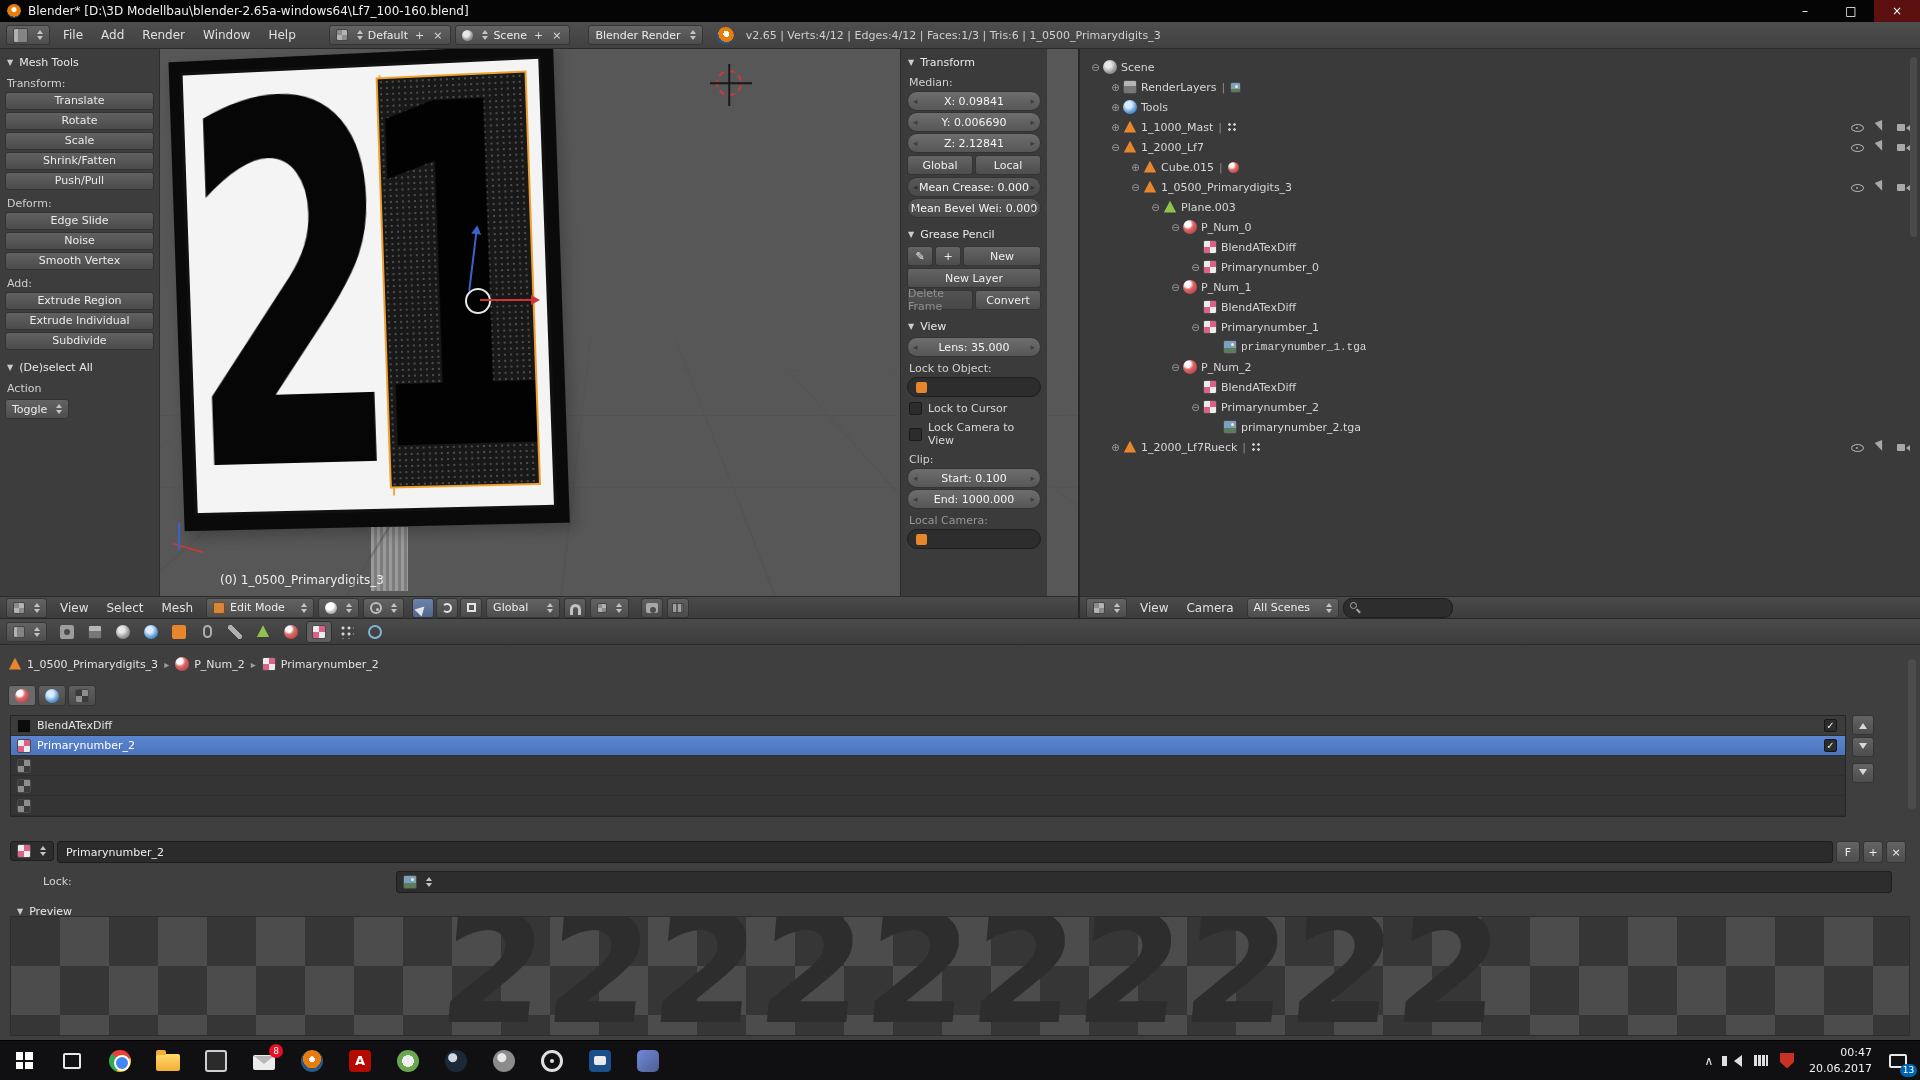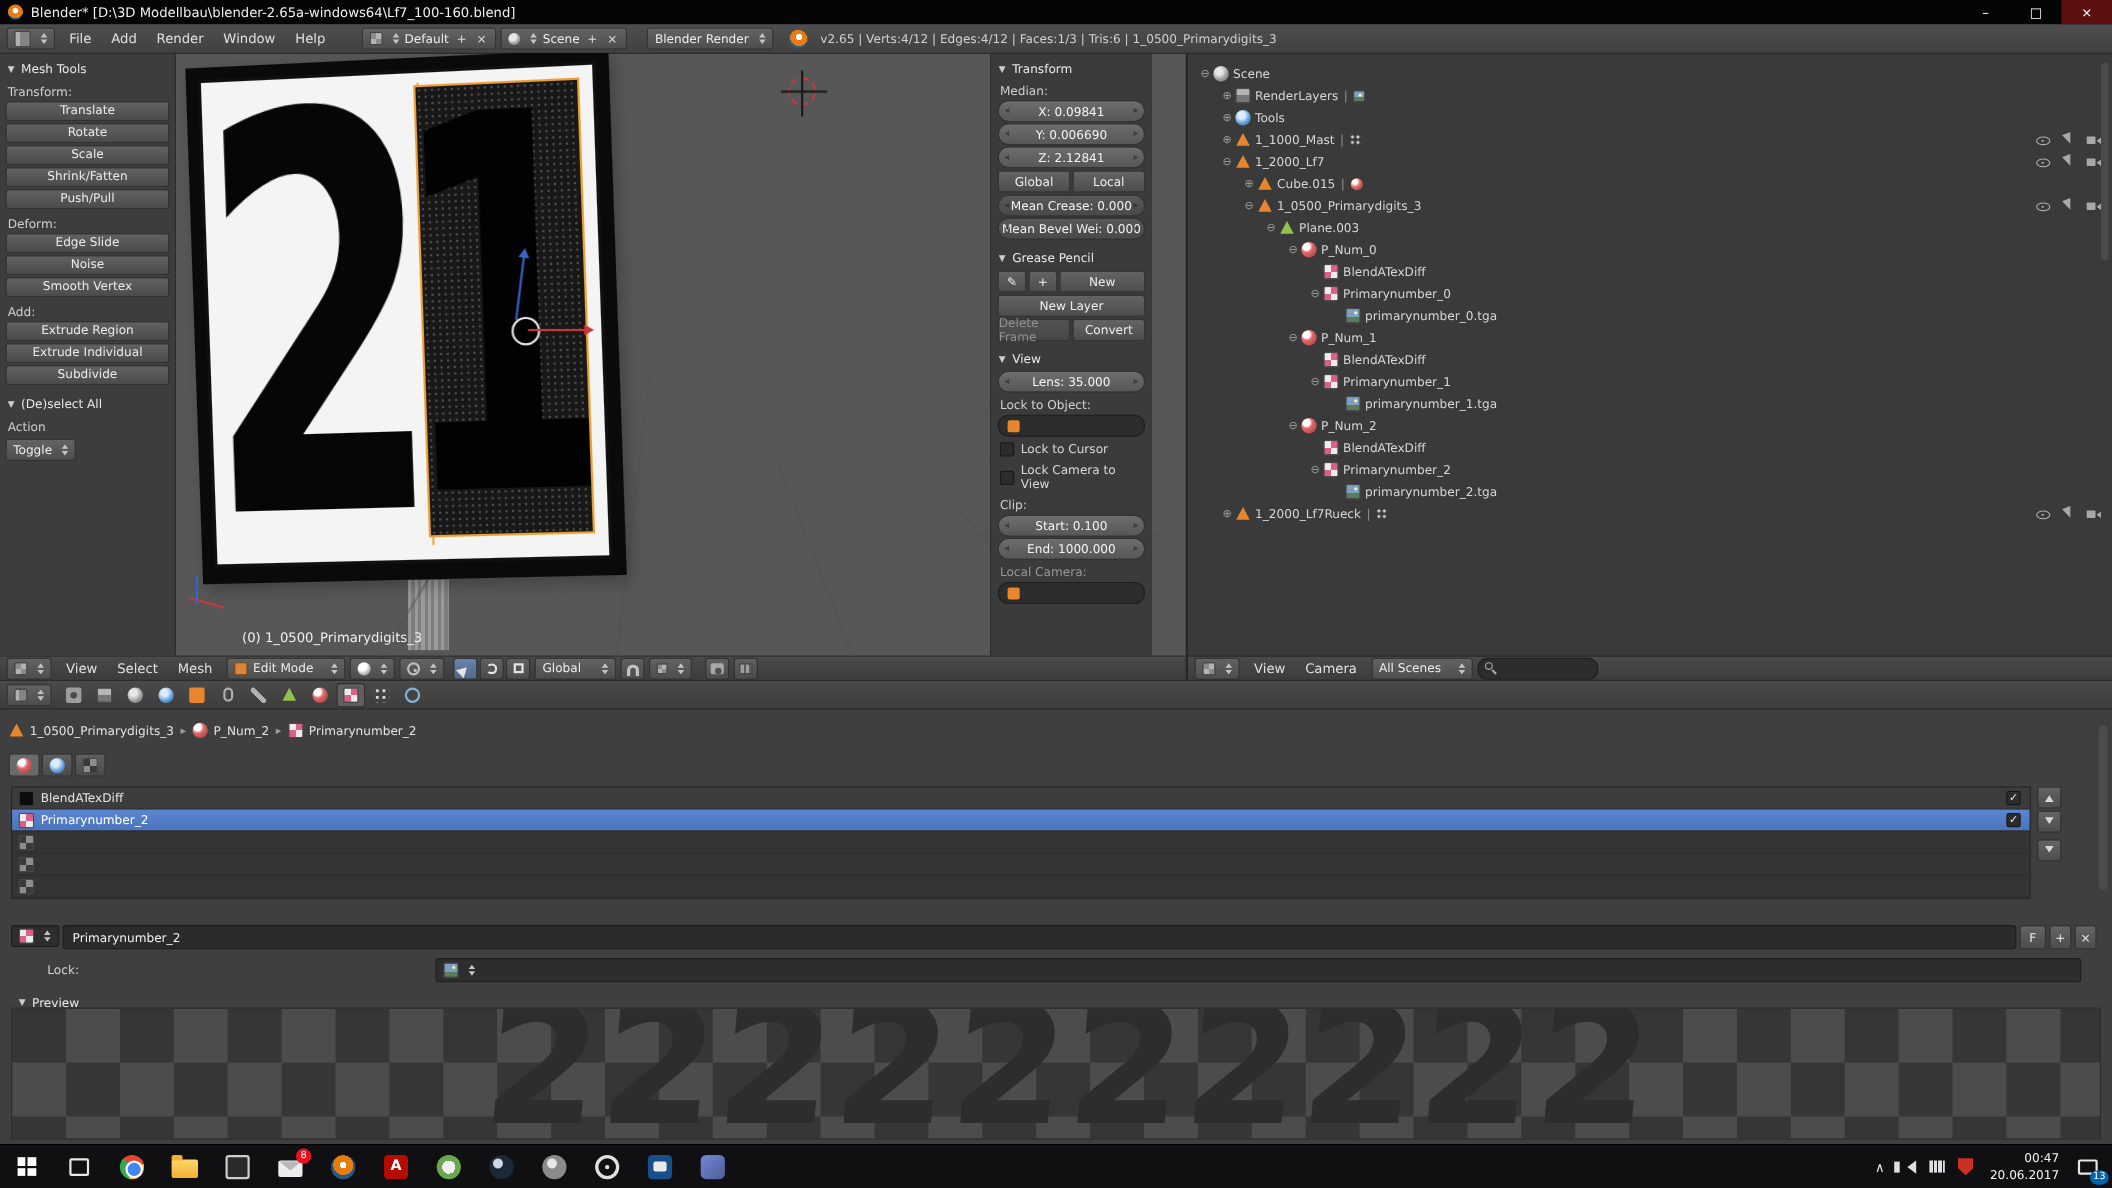--- a/index.html
+++ b/index.html
@@ -583,41 +583,36 @@
       <div class="ol-row" style="padding-left: 108px;">
         <span class="exp"></span>
         <span class="ic ic-texture"></span>
         <span class="ol-label">BlendATexDiff</span>
       </div>
       <div class="ol-row" style="padding-left: 108px;">
         <span class="exp">⊖</span>
         <span class="ic ic-texture"></span>
         <span class="ol-label">Primarynumber_0</span>
       </div>
-      <div class="ol-row" style="padding-left: 128px;">
-        <span class="exp"></span>
-        <span class="ic ic-image"></span>
-        <span class="ol-label">primarynumber_0.tga</span>
-      </div>
       <div class="ol-row" style="padding-left: 88px;">
         <span class="exp">⊖</span>
         <span class="ic ic-material"></span>
         <span class="ol-label">P_Num_1</span>
       </div>
       <div class="ol-row" style="padding-left: 108px;">
         <span class="exp"></span>
         <span class="ic ic-texture"></span>
         <span class="ol-label">BlendATexDiff</span>
       </div>
       <div class="ol-row" style="padding-left: 108px;">
         <span class="exp">⊖</span>
         <span class="ic ic-texture"></span>
         <span class="ol-label">Primarynumber_1</span>
       </div>
-      <div class="ol-row" style="padding-left: 128px;">
+      <div class="ol-row" style="padding-left: 128px; font-family: Liberation Mono, monospace;">
         <span class="exp"></span>
         <span class="ic ic-image"></span>
         <span class="ol-label">primarynumber_1.tga</span>
       </div>
       <div class="ol-row" style="padding-left: 88px;">
         <span class="exp">⊖</span>
         <span class="ic ic-material"></span>
         <span class="ol-label">P_Num_2</span>
       </div>
       <div class="ol-row" style="padding-left: 108px;">

